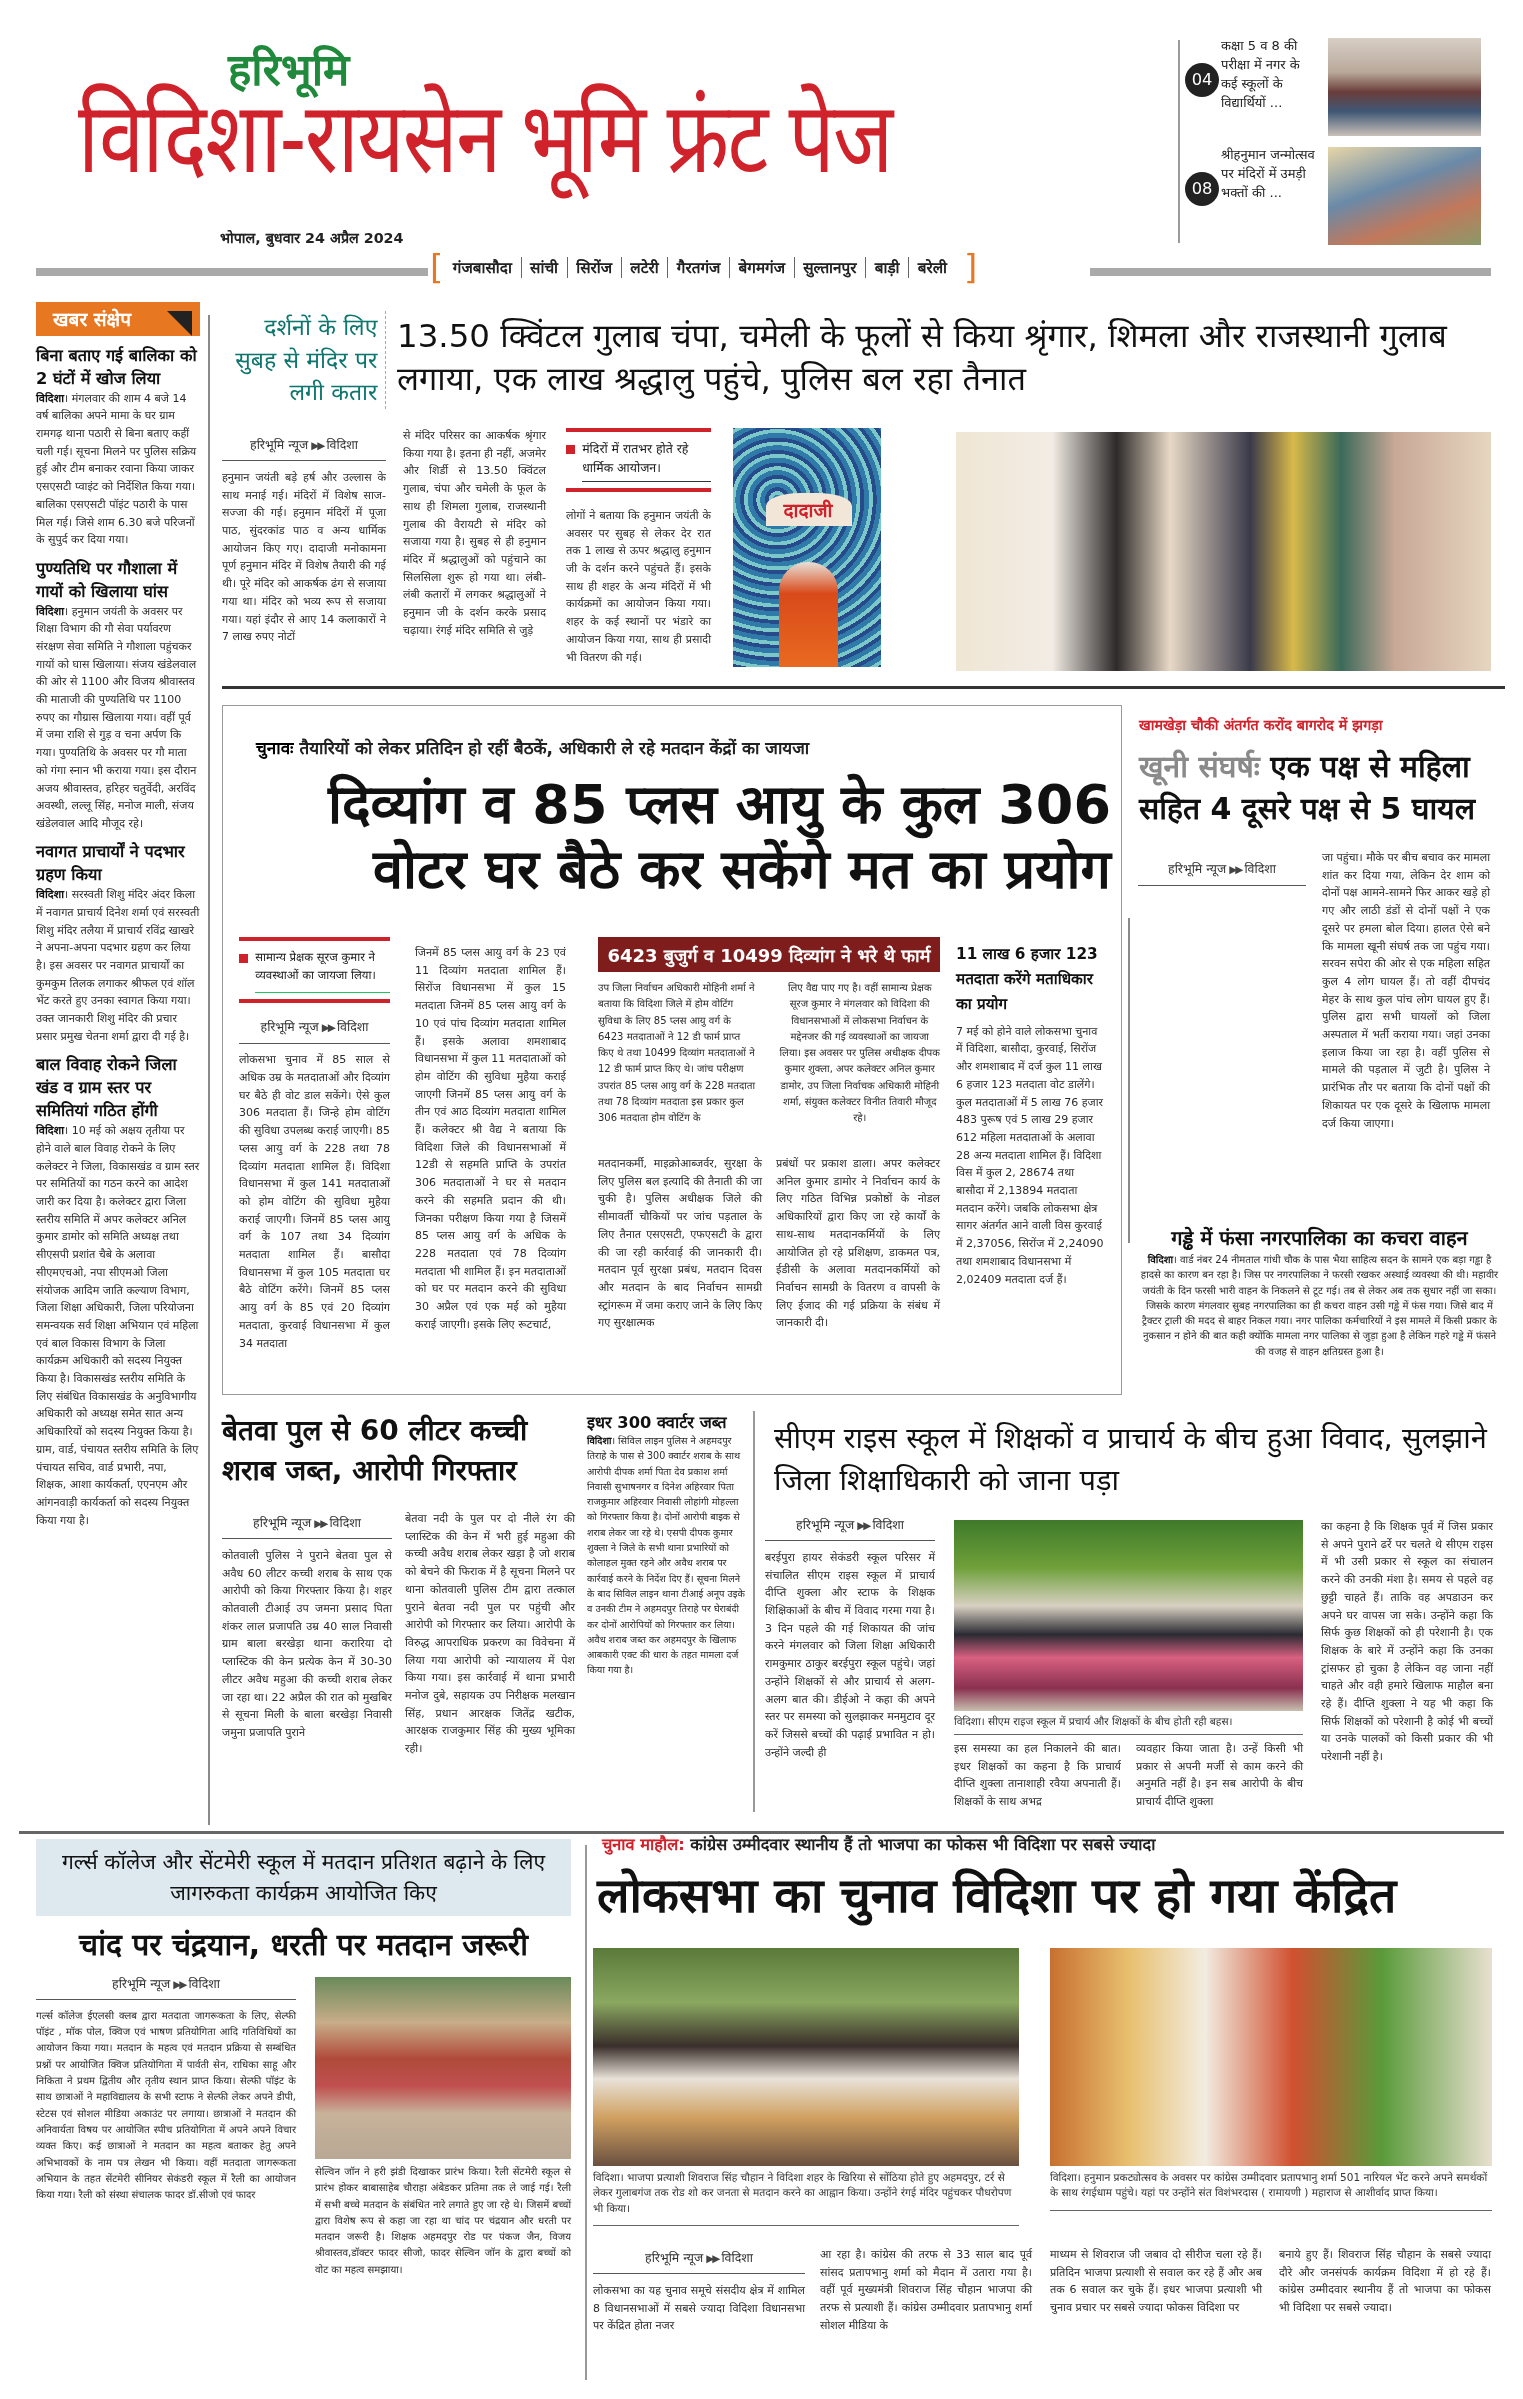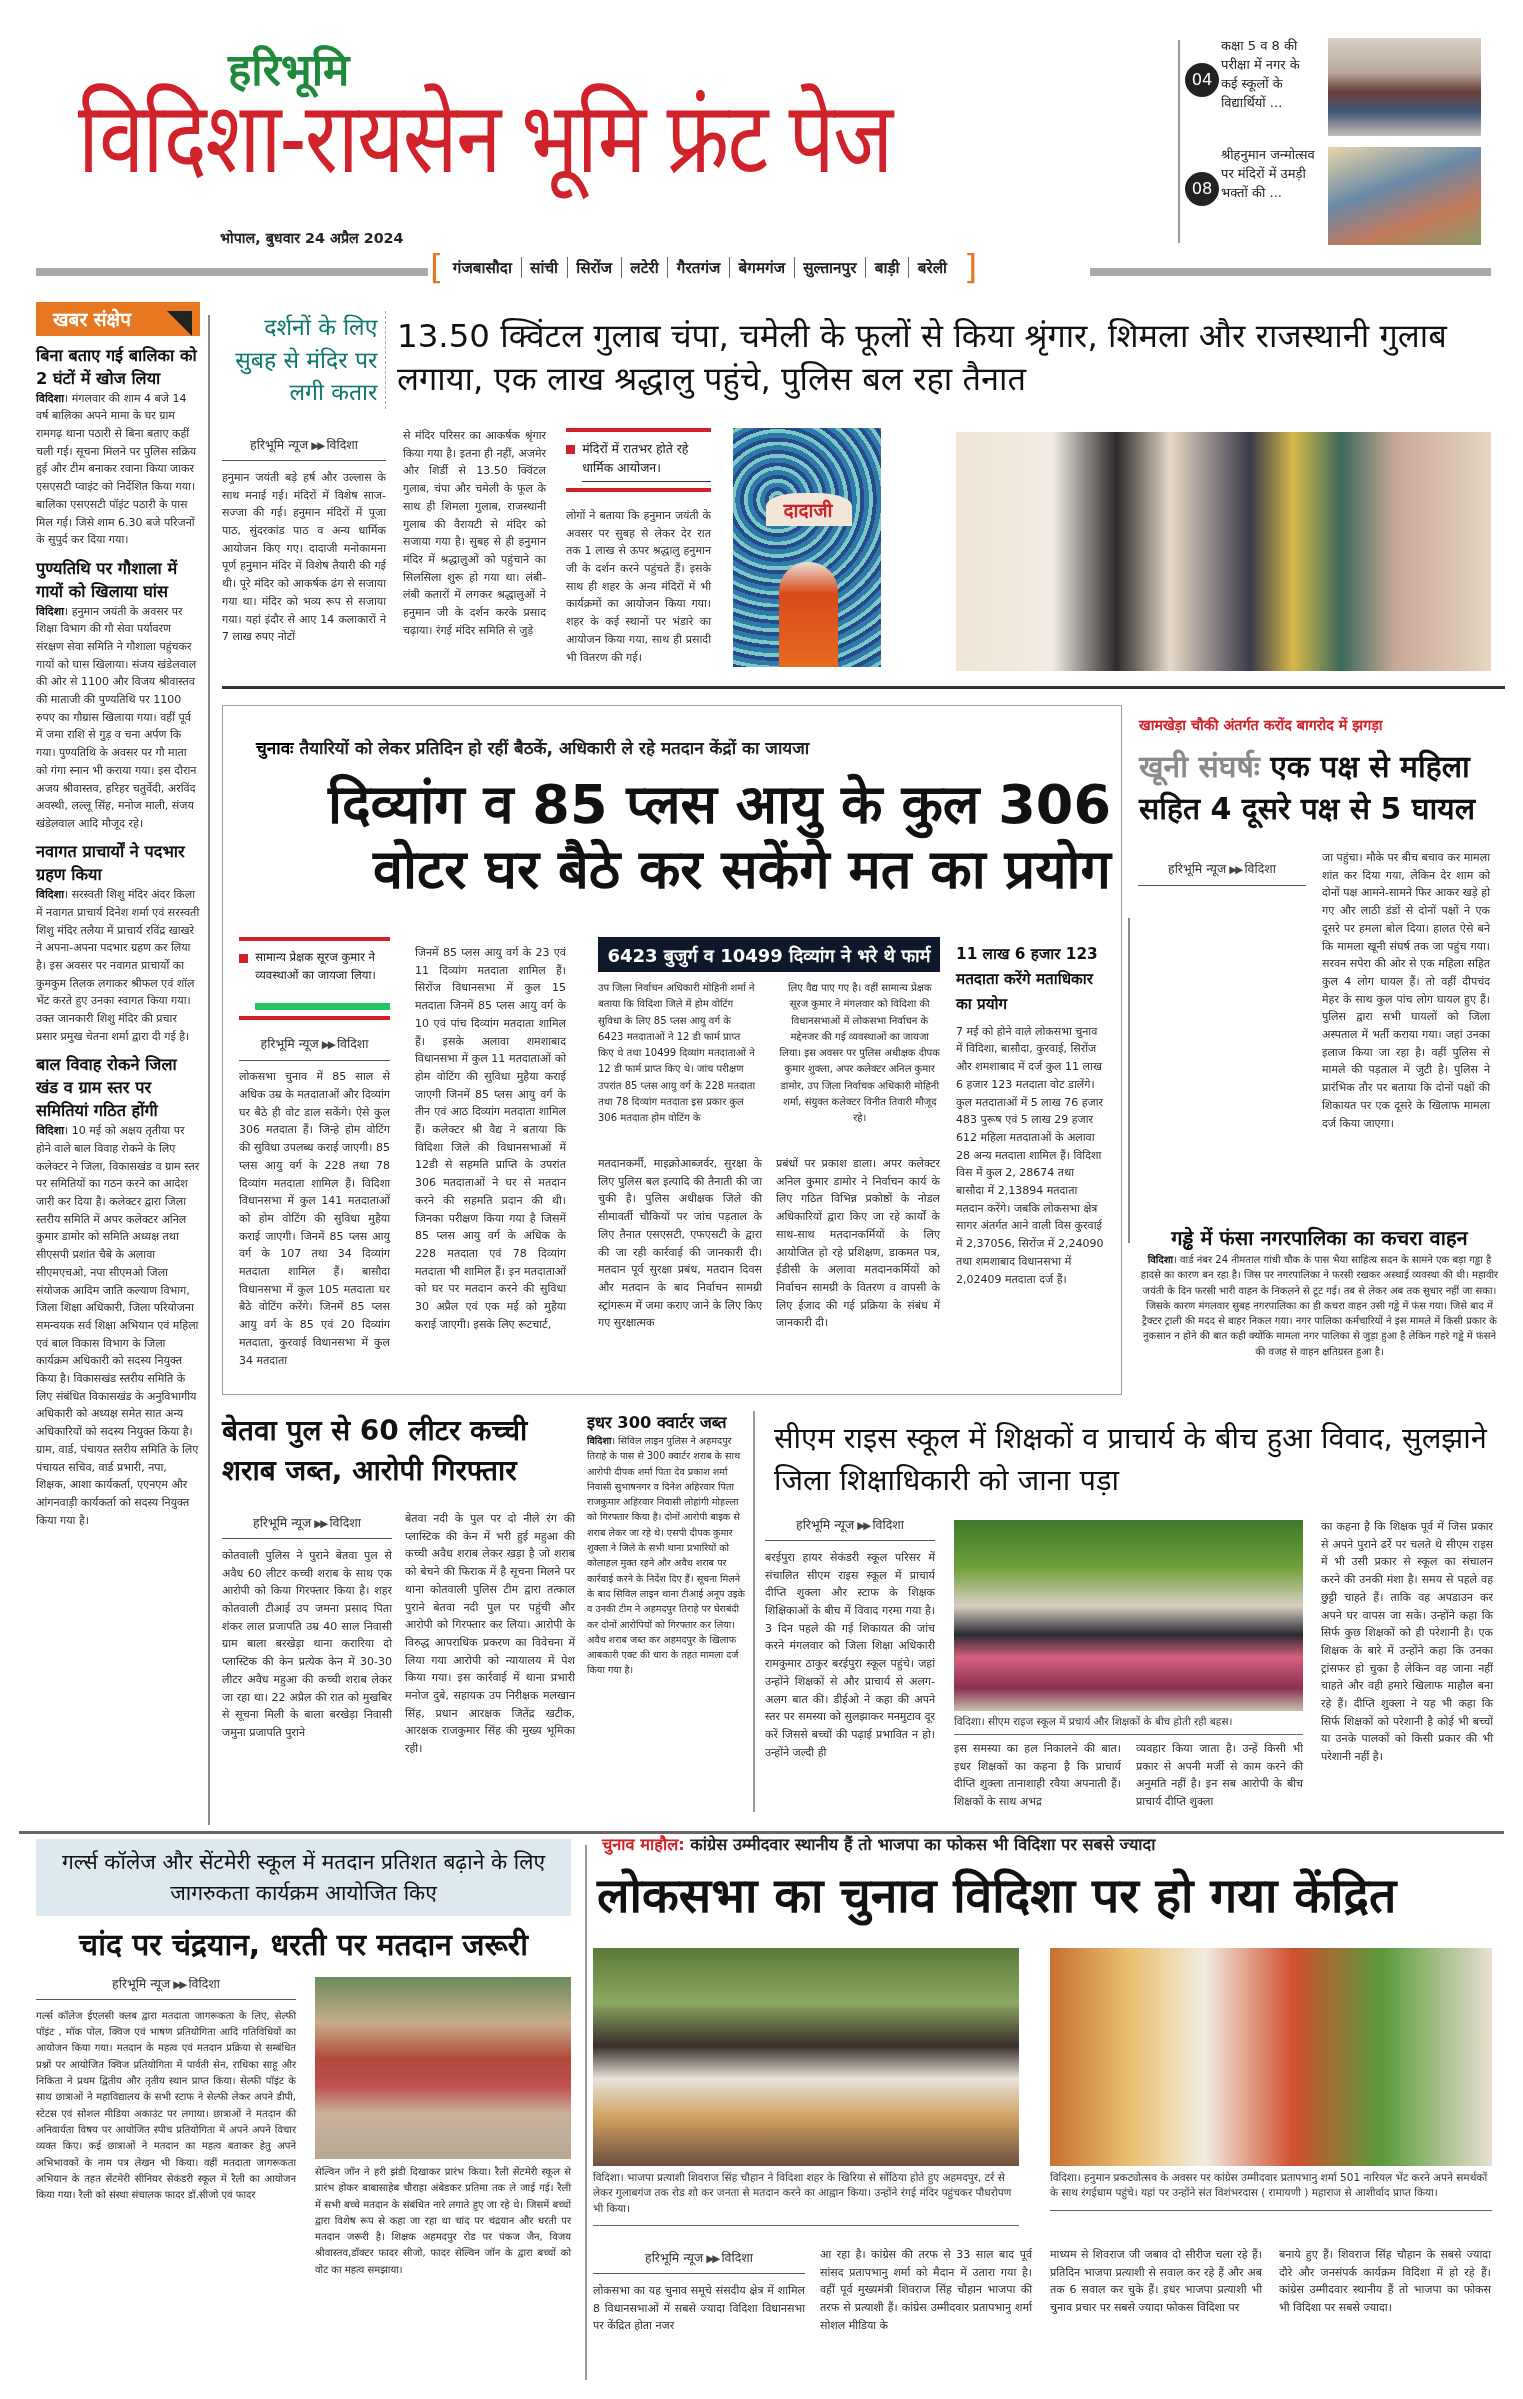--- a/index.html
+++ b/index.html
@@ -121,31 +121,31 @@
 <div class="abs" style="left:222px;top:705px;width:900px;height:690px;border:1.9px solid #9a9a9a"></div>
 <div class="abs" style="left:256px;top:736px;font-size:17px;font-weight:bold;color:#222;white-space:nowrap">
   <span style="color:#000000">चुनावः</span>
   <span>तैयारियों को लेकर प्रतिदिन हो रहीं बैठकें, अधिकारी ले रहे मतदान केंद्रों का जायजा</span>
 </div>
 <div class="abs" style="left:241px;top:772px;width:870px;font-size:54px;line-height:65px;font-weight:bold;color:#111;text-align:right">दिव्यांग व 85 प्लस आयु के कुल 306 वोटर घर बैठे कर सकेंगे मत का प्रयोग</div>
 <div class="col" style="left:239px;top:937px;width:151px">
   <div class="redline"></div>
   <div class="bullet" style="padding:7.6px 0 5.7px">
     <span class="sq" style="margin-top:5.7px"></span>
-    <span style="font-size:11.5px;line-height:18px;border-bottom:7px solid #22c55e;padding-bottom:19px">सामान्य प्रेक्षक सूरज कुमार ने व्यवस्थाओं का जायजा लिया।</span>
+    <span style="font-size:11.5px;line-height:18px;border-bottom:1px solid #22c55e;padding-bottom:8px">सामान्य प्रेक्षक सूरज कुमार ने व्यवस्थाओं का जायजा लिया।</span>
   </div>
   <div class="redline" style="margin-bottom:9.6px"></div>
   <div class="byline"><span>हरिभूमि न्यूज</span><span class="arr">▶▶</span><span>विदिशा</span></div>
   <div class="txt">लोकसभा चुनाव में 85 साल से अधिक उम्र के मतदाताओं और दिव्यांग घर बैठे ही वोट डाल सकेंगे। ऐसे कुल 306 मतदाता हैं। जिन्हे होम वोटिंग की सुविधा उपलब्ध कराई जाएगी। 85 प्लस आयु वर्ग के 228 तथा 78 दिव्यांग मतदाता शामिल हैं। विदिशा विधानसभा में कुल 141 मतदाताओं को होम वोटिंग की सुविधा मुहैया कराई जाएगी। जिनमें 85 प्लस आयु वर्ग के 107 तथा 34 दिव्यांग मतदाता शामिल हैं। बासौदा विधानसभा में कुल 105 मतदाता घर बैठे वोटिंग करेंगे। जिनमें 85 प्लस आयु वर्ग के 85 एवं 20 दिव्यांग मतदाता, कुरवाई विधानसभा में कुल 34 मतदाता</div>
 </div>
 <div class="col" style="left:415px;top:944px;width:151px">
   <div class="txt">जिनमें 85 प्लस आयु वर्ग के 23 एवं 11 दिव्यांग मतदाता शामिल हैं। सिरोंज विधानसभा में कुल 15 मतदाता जिनमें 85 प्लस आयु वर्ग के 10 एवं पांच दिव्यांग मतदाता शामिल हैं। इसके अलावा शमशाबाद विधानसभा में कुल 11 मतदाताओं को होम वोटिंग की सुविधा मुहैया कराई जाएगी जिनमें 85 प्लस आयु वर्ग के तीन एवं आठ दिव्यांग मतदाता शामिल हैं। कलेक्टर श्री वैद्य ने बताया कि विदिशा जिले की विधानसभाओं में 12डी से सहमति प्राप्ति के उपरांत 306 मतदाताओं ने घर से मतदान करने की सहमति प्रदान की थी। जिनका परीक्षण किया गया है जिसमें 85 प्लस आयु वर्ग के अधिक के 228 मतदाता एवं 78 दिव्यांग मतदाता भी शामिल हैं। इन मतदाताओं को घर पर मतदान करने की सुविधा 30 अप्रैल एवं एक मई को मुहैया कराई जाएगी। इसके लिए रूटचार्ट,</div>
 </div>
 <div class="col" style="left:598px;top:937px;width:342px">
-  <div style="background:#0f172a;color:#fff;font-size:18px;font-weight:bold;text-align:center;padding:5.7px 0">6423 बुजुर्ग व 10499 दिव्यांग ने भरे थे फार्म</div>
+  <div style="background:#7f1d1d;color:#fff;font-size:18px;font-weight:bold;text-align:center;padding:5.7px 0">6423 बुजुर्ग व 10499 दिव्यांग ने भरे थे फार्म</div>
   <div style="display:flex;gap:21px;margin-top:7.6px">
     <div class="txt" style="flex:1;font-size:10px;line-height:16.3px;text-align:left">उप जिला निर्वाचन अधिकारी मोहिनी शर्मा ने बताया कि विदिशा जिले में होम वोटिंग सुविधा के लिए 85 प्लस आयु वर्ग के 6423 मतदाताओं ने 12 डी फार्म प्राप्त किए थे तथा 10499 दिव्यांग मतदाताओं ने 12 डी फार्म प्राप्त किए थे। जांच परीक्षण उपरांत 85 प्लस आयु वर्ग के 228 मतदाता तथा 78 दिव्यांग मतदाता इस प्रकार कुल 306 मतदाता होम वोटिंग के</div>
     <div class="txt" style="flex:1;font-size:10px;line-height:16.3px;text-align:center">लिए वैद्य पाए गए है। वहीं सामान्य प्रेक्षक सूरज कुमार ने मंगलवार को विदिशा की विधानसभाओं में लोकसभा निर्वाचन के मद्देनजर की गई व्यवस्थाओं का जायजा लिया। इस अवसर पर पुलिस अधीक्षक दीपक कुमार शुक्ला, अपर कलेक्टर अनिल कुमार डामोर, उप जिला निर्वाचक अधिकारी मोहिनी शर्मा, संयुक्त कलेक्टर विनीत तिवारी मौजूद रहे।</div>
   </div>
 </div>
 <div class="col" style="left:598px;top:1155px;width:164px">
   <div class="txt">मतदानकर्मी, माइक्रोआब्जर्वर, सुरक्षा के लिए पुलिस बल इत्यादि की तैनाती की जा चुकी है। पुलिस अधीक्षक जिले की सीमावर्ती चौकियों पर जांच पड़ताल के लिए तैनात एसएसटी, एफएसटी के द्वारा की जा रही कार्रवाई की जानकारी दी। मतदान पूर्व सुरक्षा प्रबंध, मतदान दिवस और मतदान के बाद निर्वाचन सामग्री स्ट्रांगरूम में जमा कराए जाने के लिए किए गए सुरक्षात्मक</div>
 </div>
 <div class="col" style="left:776px;top:1155px;width:164px">
   <div class="txt">प्रबंधों पर प्रकाश डाला। अपर कलेक्टर अनिल कुमार डामोर ने निर्वाचन कार्य के लिए गठित विभिन्न प्रकोष्ठों के नोडल अधिकारियों द्वारा किए जा रहे कार्यों के साथ-साथ मतदानकर्मियों के लिए आयोजित हो रहे प्रशिक्षण, डाकमत पत्र, ईडीसी के अलावा मतदानकर्मियों को निर्वाचन सामग्री के वितरण व वापसी के लिए ईजाद की गई प्रक्रिया के संबंध में जानकारी दी।</div>

